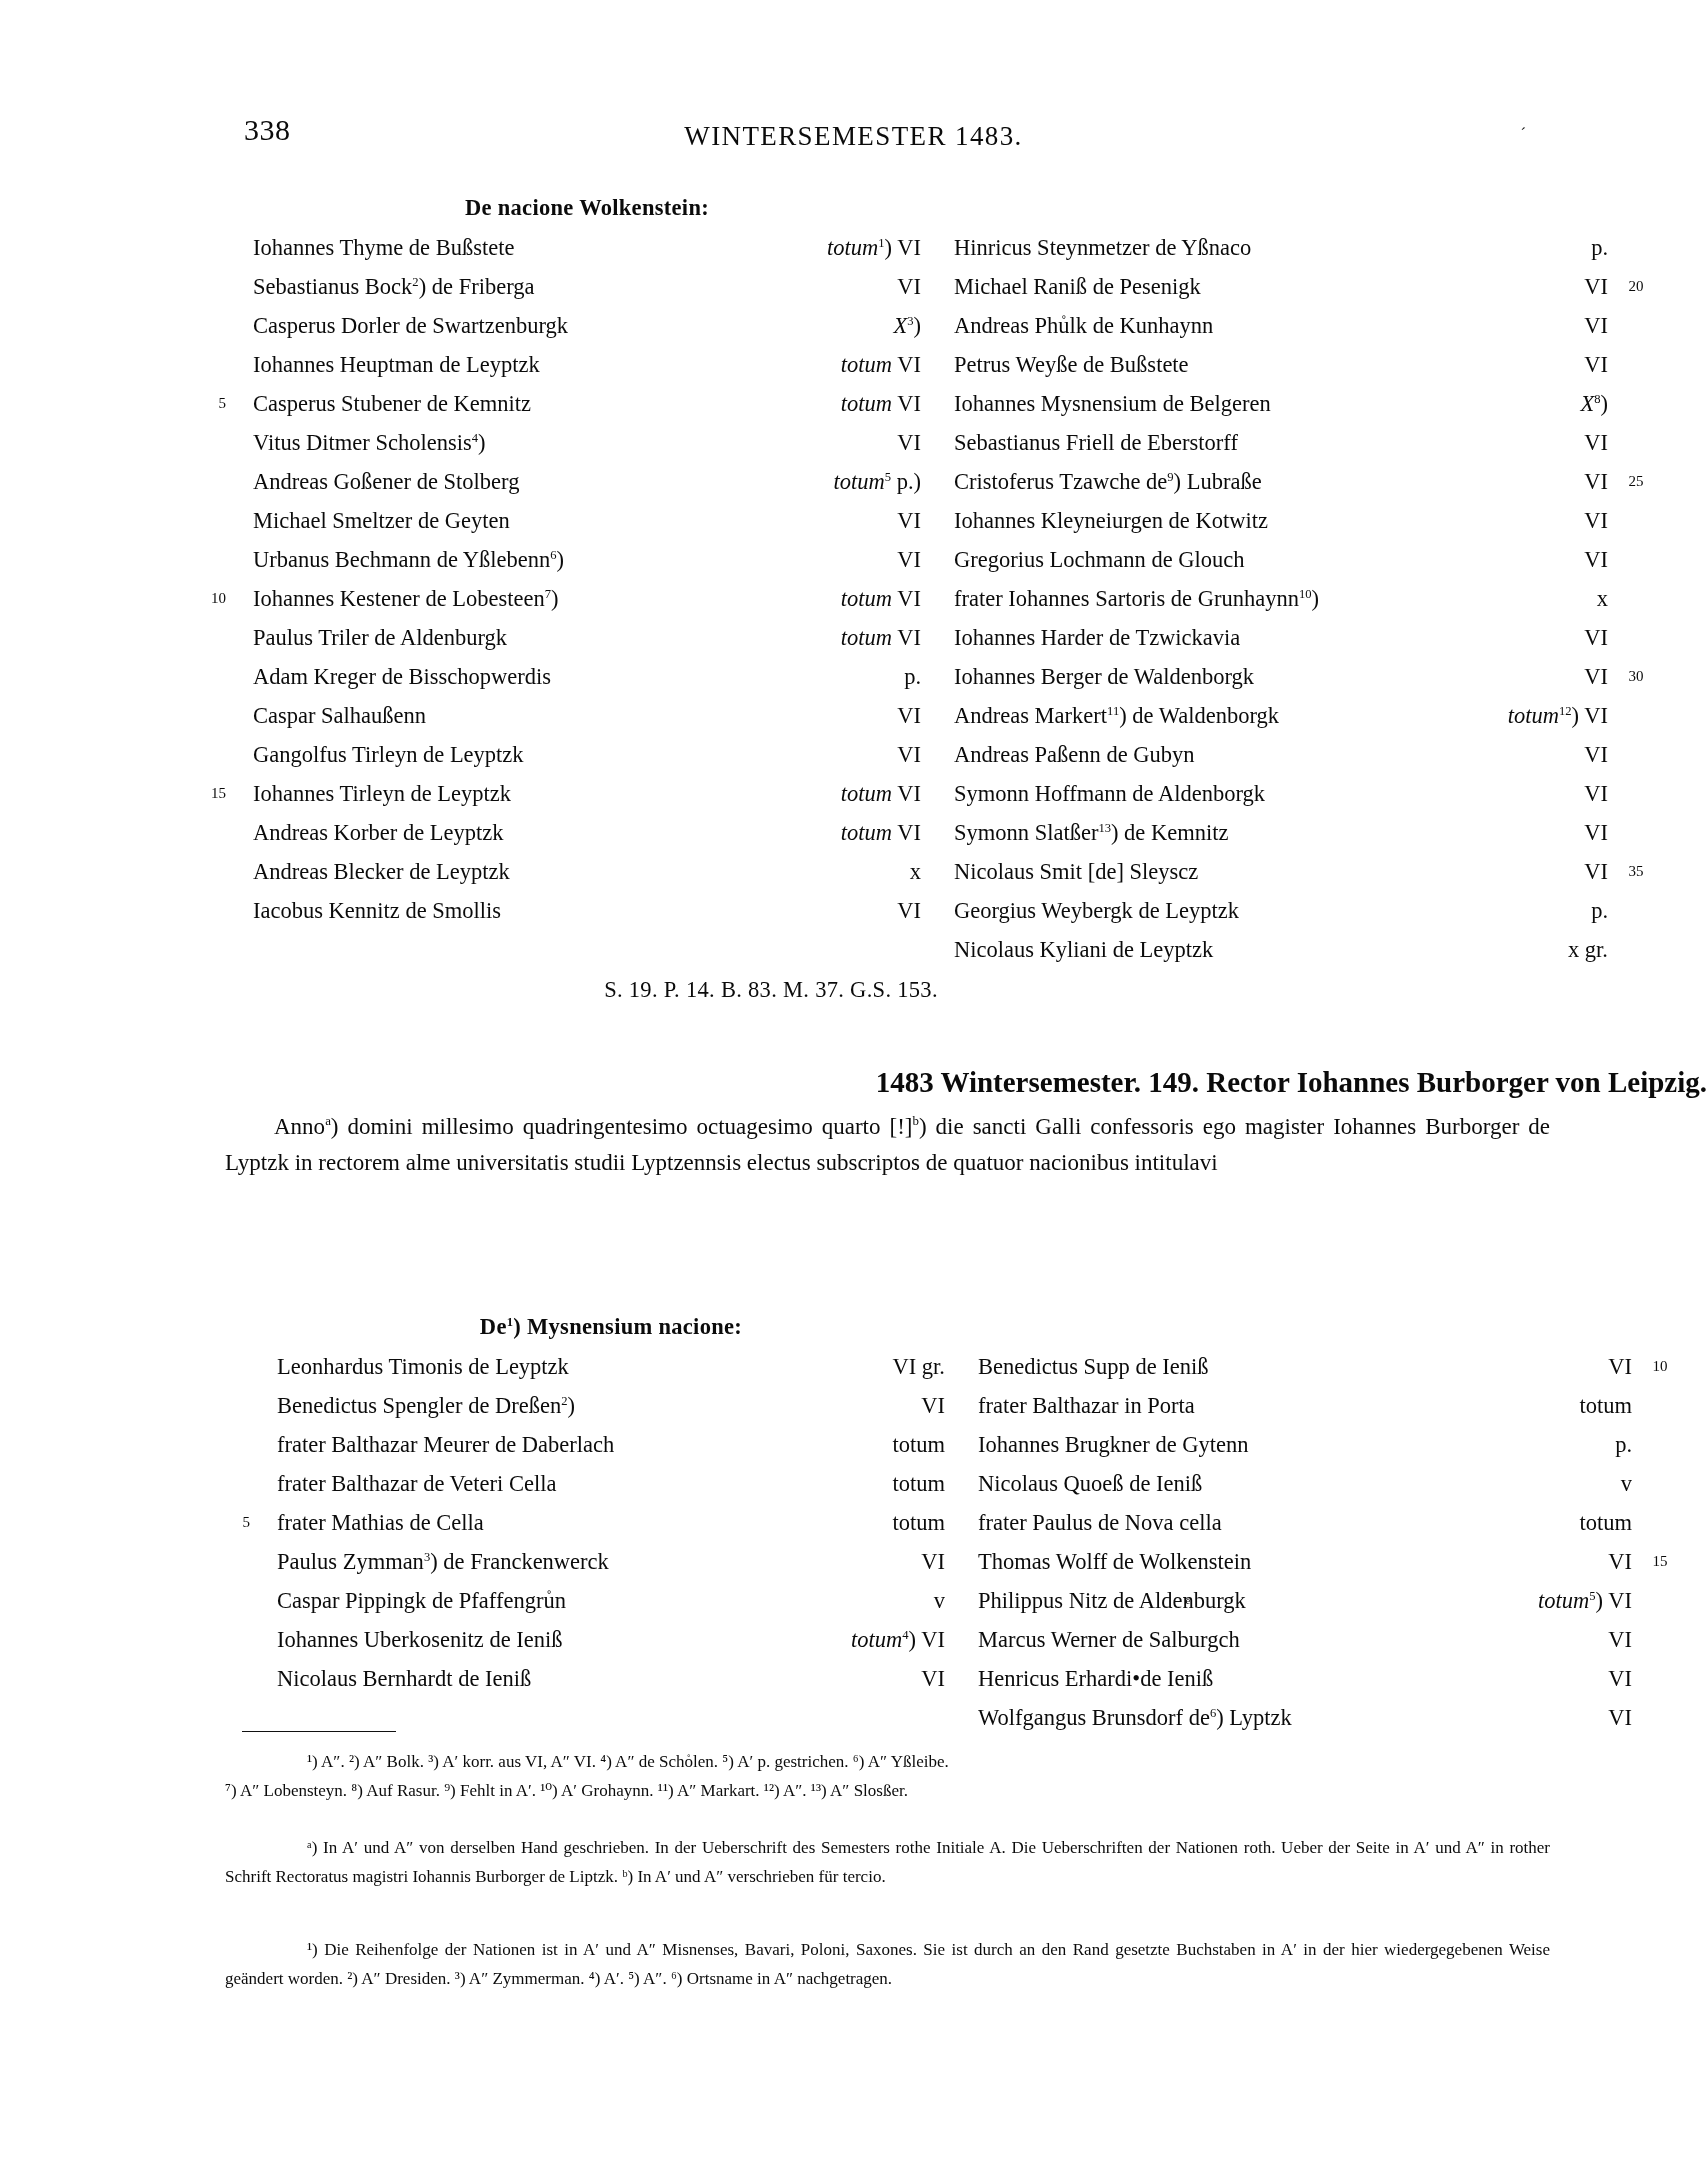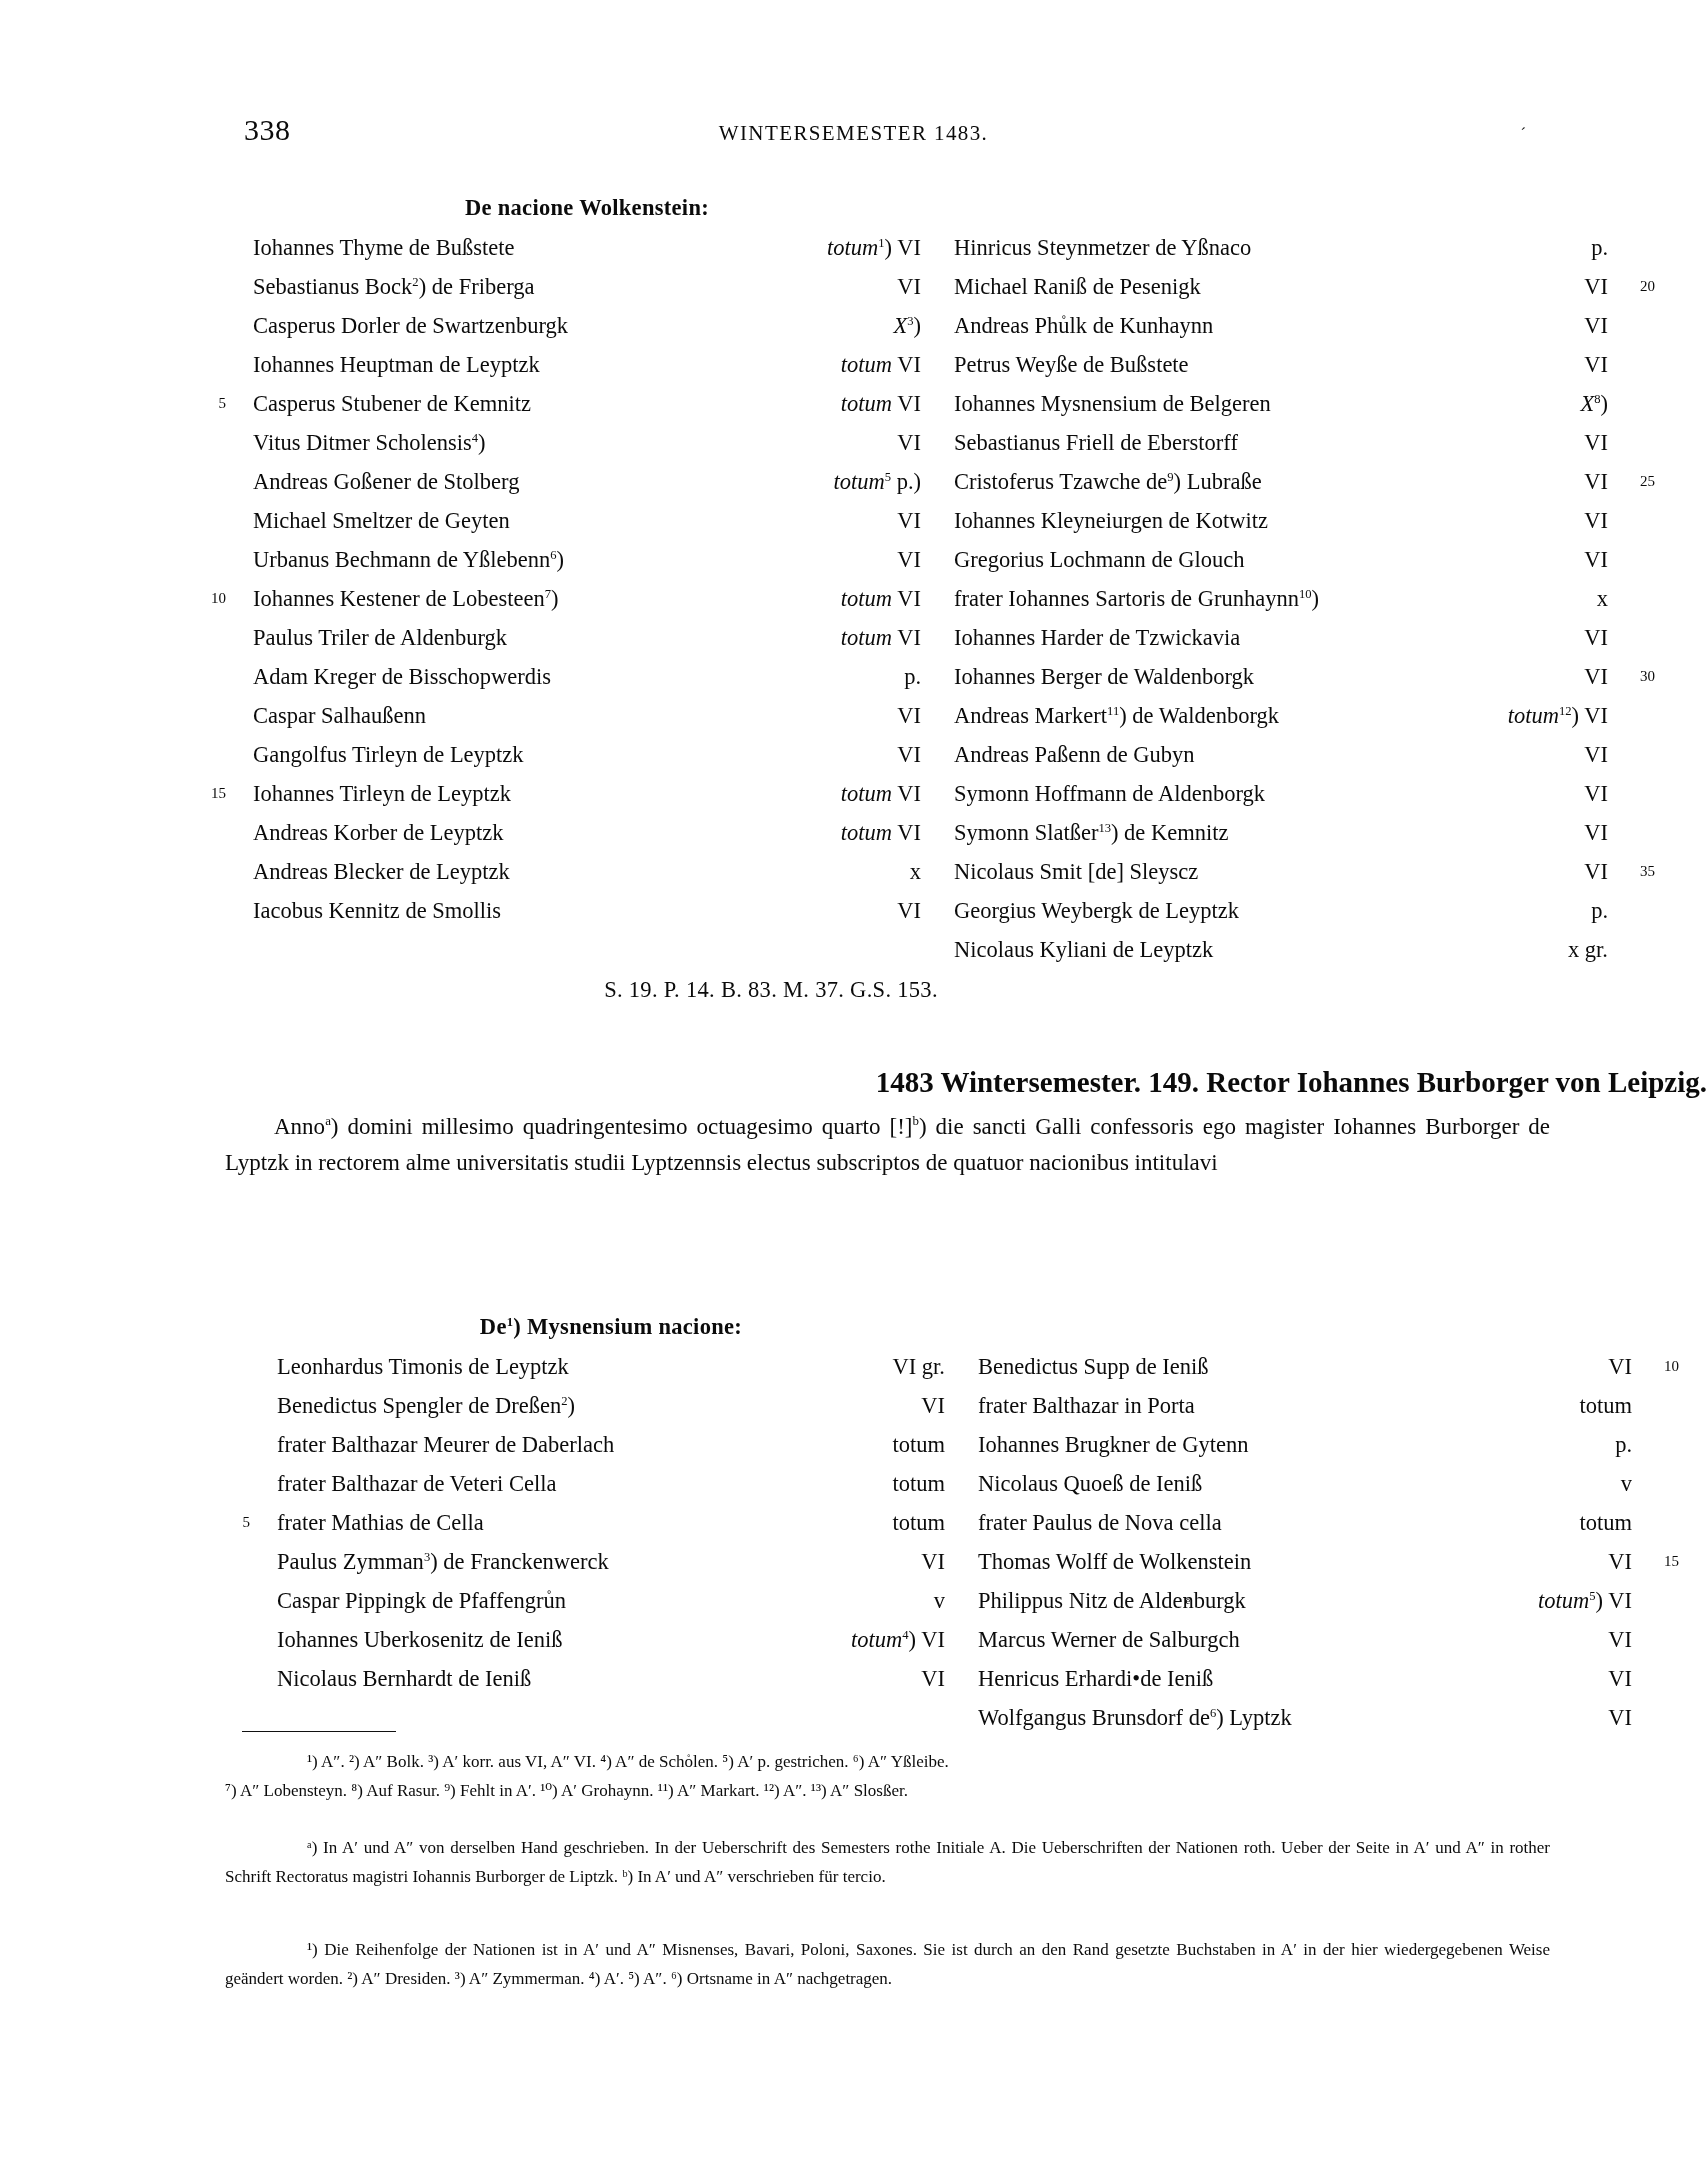--- a/index.html
+++ b/index.html
@@ -36,21 +36,21 @@
     top: 0;
     font-size: 30px;
     letter-spacing: 0.5px;
   }
   .runtitle {
     position: absolute;
     left: 0;
     top: 7.7px;
     width: 1707px;
     text-align: center;
-    font-size: 21px;
+    font-size: 27px;
     letter-spacing: 1.4px;
   }
   .corner-mark {
     position: absolute;
     right: 181px;
     top: 11px;
     font-size: 16.5px;
   }
 
   
@@ -94,21 +94,21 @@
     width: 32px;
     text-align: right;
     font-size: 15px;
     line-height: 39px;
   }
   .entry .lineno-r {
     position: absolute;
     right: -47px;
     top: 0;
     width: 38px;
-    text-align: right;
+    text-align: center;
     font-size: 15px;
     line-height: 39px;
   }
   .entry .name {
     flex: 0 0 auto;
     padding-left: 22px;
   }
   .entry .fee {
     flex: 1 1 auto;
     text-align: right;

